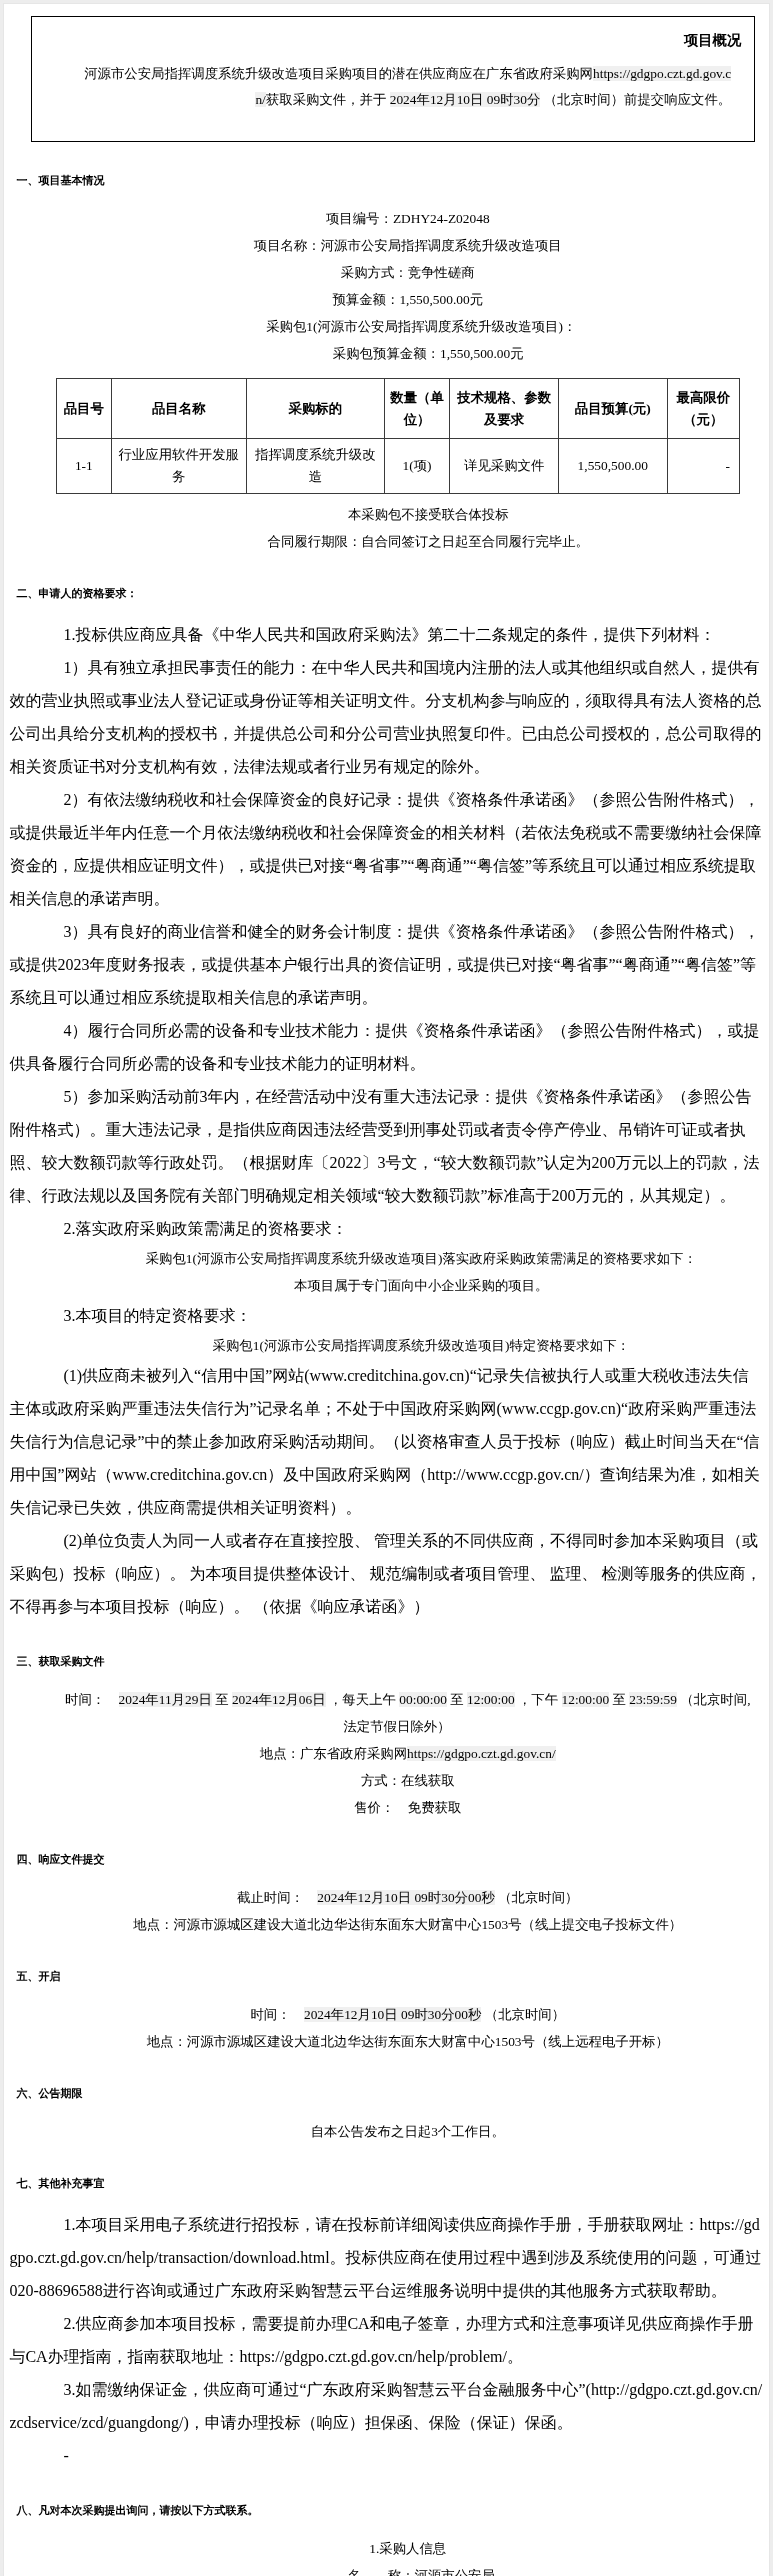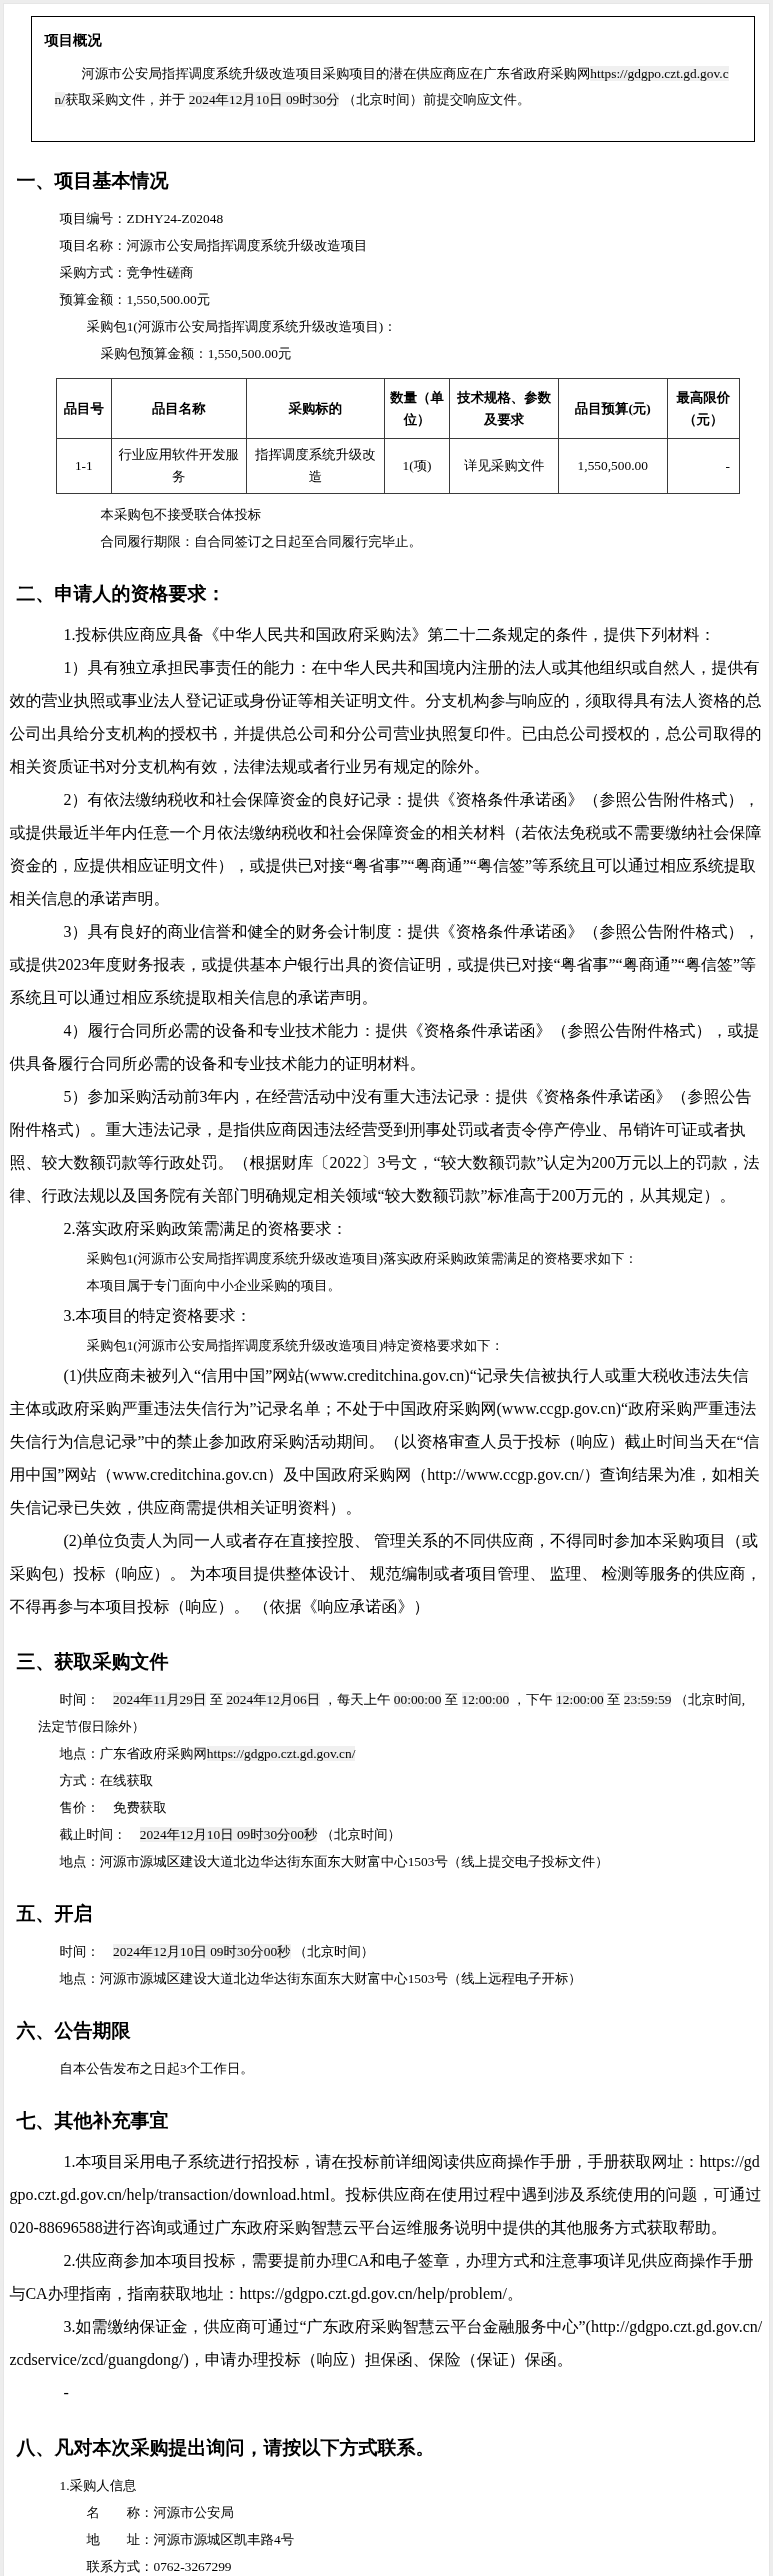--- a/index.html
+++ b/index.html
@@ -13,46 +13,48 @@
     width:767px;
     margin:2.7px auto 0;
     border:0.9px solid #e6e6e6;
     box-sizing:border-box;
     padding:5.4px 0 16px;
   }
   .obox{
     border:0.9px solid #000;
     margin:7.2px 14.3px 0 27px;
     padding:9px 12.5px 18px;
+    text-align:right;
   }
   .obox h1{
     font-size:14.3px;
     font-weight:700;
     margin:3.6px 0 9px;
     line-height:21.5px;
   }
   .obox p{
     font-size:13.4px;
     line-height:26px;
     margin:10px;
     text-indent:27px;
     word-break:break-all;
   }
   h2.sec-h{
-    font-size:19px;
+    font-size:11px;
     font-weight:700;
     margin:29px 12.5px 14.3px;
     line-height:19.7px;
   }
   .line{
     font-size:13.4px;
     line-height:27px;
     margin:0 13px 0 34px;
     text-indent:21.5px;
     word-break:break-all;
+    text-align:center;
   }
   .line.ind2{margin-left:61px;}
   .line.ind3{margin-left:75px;}
   .para{
     font-size:16px;
     line-height:33px;
     margin:0;
     padding:0 5.4px;
     text-indent:54px;
     word-break:break-all;
@@ -140,20 +142,21 @@
       <p class="line ind2"><span>本项目属于专门面向中小企业采购的项目。</span></p>
       <p class="para"><span>3.本项目的特定资格要求：</span></p>
       <p class="line ind2"><span>采购包1(河源市公安局指挥调度系统升级改造项目)特定资格要求如下：</span></p>
       <p class="para"><span>(1)供应商未被列入“信用中国”网站(www.creditchina.gov.cn)“记录失信被执行人或重大税收违法失信主体或政府采购严重违法失信行为”记录名单；不处于中国政府采购网(www.ccgp.gov.cn)“政府采购严重违法失信行为信息记录”中的禁止参加政府采购活动期间。（以资格审查人员于投标（响应）截止时间当天在“信用中国”网站（www.creditchina.gov.cn）及中国政府采购网（http://www.ccgp.gov.cn/）查询结果为准，如相关失信记录已失效，供应商需提供相关证明资料）。</span></p>
       <p class="para"><span>(2)单位负责人为同一人或者存在直接控股、 管理关系的不同供应商，不得同时参加本采购项目（或采购包）投标（响应）。 为本项目提供整体设计、 规范编制或者项目管理、 监理、 检测等服务的供应商， 不得再参与本项目投标（响应）。 （依据《响应承诺函》）</span></p>
       <h2 class="sec-h">三、获取采购文件</h2>
       <p class="line ind1"><span>时间：　</span><span class="hl">2024年11月29日</span><span> 至 </span><span class="hl">2024年12月06日</span><span> ，每天上午 </span><span class="hl">00:00:00</span><span> 至 </span><span class="hl">12:00:00</span><span> ，下午 </span><span class="hl">12:00:00</span><span> 至 </span><span class="hl">23:59:59</span><span> （北京时间,法定节假日除外）</span></p>
       <p class="line ind1"><span>地点：广东省政府采购网</span><span class="hl">https://gdgpo.czt.gd.gov.cn/</span></p>
       <p class="line ind1"><span>方式：在线获取</span></p>
       <p class="line ind1"><span>售价：　免费获取</span></p>
+      <h2 class="sec-h">四、响应文件提交</h2>
       <p class="line ind1"><span>截止时间：　</span><span class="hl">2024年12月10日 09时30分00秒</span><span> （北京时间）</span></p>
       <p class="line ind1"><span>地点：河源市源城区建设大道北边华达街东面东大财富中心1503号（线上提交电子投标文件）</span></p>
       <h2 class="sec-h">五、开启</h2>
       <p class="line ind1"><span>时间：　</span><span class="hl">2024年12月10日 09时30分00秒</span><span> （北京时间）</span></p>
       <p class="line ind1"><span>地点：河源市源城区建设大道北边华达街东面东大财富中心1503号（线上远程电子开标）</span></p>
       <h2 class="sec-h">六、公告期限</h2>
       <p class="line ind1"><span>自本公告发布之日起3个工作日。</span></p>
       <h2 class="sec-h">七、其他补充事宜</h2>
       <p class="para"><span>1.本项目采用电子系统进行招投标，请在投标前详细阅读供应商操作手册，手册获取网址：https://gdgpo.czt.gd.gov.cn/help/transaction/download.html。投标供应商在使用过程中遇到涉及系统使用的问题，可通过020-88696588进行咨询或通过广东政府采购智慧云平台运维服务说明中提供的其他服务方式获取帮助。</span></p>
       <p class="para"><span>2.供应商参加本项目投标，需要提前办理CA和电子签章，办理方式和注意事项详见供应商操作手册与CA办理指南，指南获取地址：https://gdgpo.czt.gd.gov.cn/help/problem/。</span></p>

